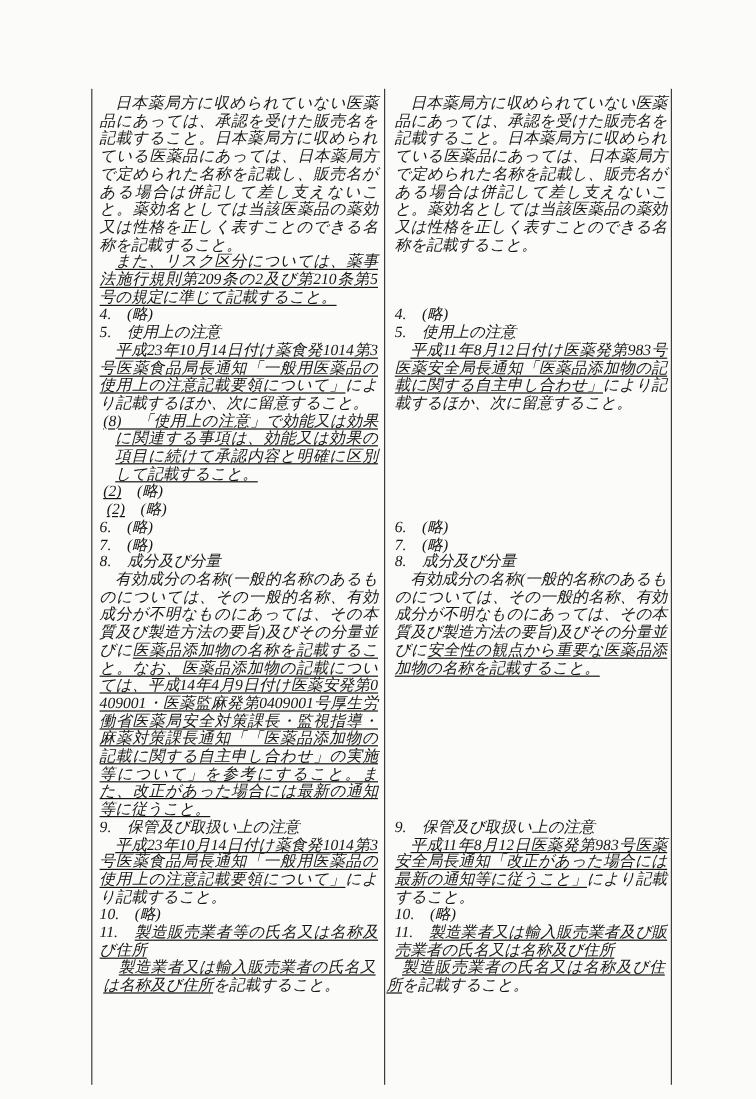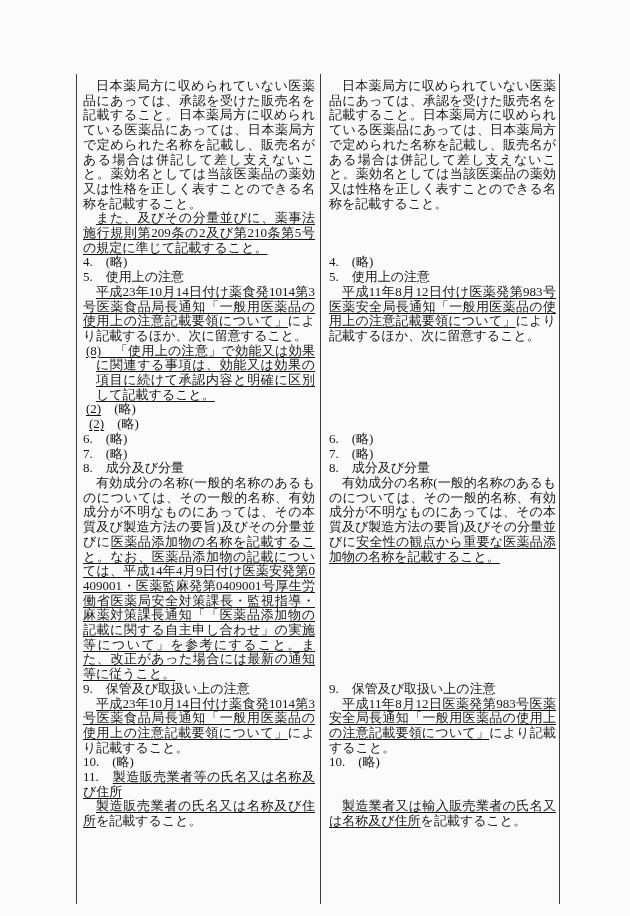--- a/index.html
+++ b/index.html
@@ -15,21 +15,21 @@
     background:var(--page_bg);
     overflow:hidden;
     font-family:"Liberation Serif","DejaVu Serif",serif;
     color:var(--text_color);
   }
   .sheet{position:absolute;left:76px;top:74px;width:484px;height:830px;}
   .vline{position:absolute;top:0;bottom:0;width:1px;background:var(--rule_color);}
   .vl-left{left:0;}
   .vl-mid{left:244px;}
   .vl-right{left:483px;}
-  .rows{position:absolute;left:1px;top:5px;right:1px;}
+  .rows{position:absolute;left:1px;top:5px;right:1px;font-style:italic;}
   .row{display:flex;align-items:flex-start;}
   .cell{
     box-sizing:border-box;
     font-size:13px;line-height:14.7px;
     text-align:justify;
     word-break:break-all;
     overflow-wrap:anywhere;
   }
   .cell.left{width:243px;padding:0 5px 0 6px;}
   .cell.right{width:239px;padding:0 3px 0 9px;}
@@ -55,21 +55,21 @@
         <div class="row">
           <div class="cell left">
             <div class="blk para"><span>日本薬局方に収められていない医薬品にあっては、承認を受けた販売名を記載すること。日本薬局方に収められている医薬品にあっては、日本薬局方で定められた名称を記載し、販売名がある場合は併記して差し支えないこと。薬効名としては当該医薬品の薬効又は性格を正しく表すことのできる名称を記載すること。</span></div>
           </div>
           <div class="cell right">
             <div class="blk para"><span>日本薬局方に収められていない医薬品にあっては、承認を受けた販売名を記載すること。日本薬局方に収められている医薬品にあっては、日本薬局方で定められた名称を記載し、販売名がある場合は併記して差し支えないこと。薬効名としては当該医薬品の薬効又は性格を正しく表すことのできる名称を記載すること。</span></div>
           </div>
         </div>
         <div class="row">
           <div class="cell left">
-            <div class="blk para"><span class="u">また、及びその分量並びに、薬事法施行規則第209条の2及び第210条第5号の規定に準じて記載すること。</span></div>
+            <div class="blk para"><span class="u">また、リスク区分については、薬事法施行規則第209条の2及び第210条第5号の規定に準じて記載すること。</span></div>
           </div>
           <div class="cell right"></div>
         </div>
         <div class="row">
           <div class="cell left">
             <div class="blk num"><span>4.　(略)</span></div>
           </div>
           <div class="cell right">
             <div class="blk num"><span>4.　(略)</span></div>
           </div>
@@ -80,21 +80,21 @@
           </div>
           <div class="cell right">
             <div class="blk num"><span>5.　使用上の注意</span></div>
           </div>
         </div>
         <div class="row">
           <div class="cell left">
             <div class="blk para"><span class="u">平成23年10月14日付け薬食発1014第3号医薬食品局長通知「一般用医薬品の使用上の注意記載要領について」</span><span>により記載するほか、次に留意すること。</span></div>
           </div>
           <div class="cell right">
-            <div class="blk para"><span class="u">平成11年8月12日付け医薬発第983号医薬安全局長通知「一般用医薬品の使用上の注意記載要領について」</span><span>により記載するほか、次に留意すること。</span></div>
+            <div class="blk para"><span class="u">平成11年8月12日付け医薬発第983号医薬安全局長通知「医薬品添加物の記載に関する自主申し合わせ」</span><span>により記載するほか、次に留意すること。</span></div>
           </div>
         </div>
         <div class="row">
           <div class="cell left">
             <div class="blk sub"><span class="u">(8)　「使用上の注意」で効能又は効果に関連する事項は、効能又は効果の項目に続けて承認内容と明確に区別して記載すること。</span></div>
           </div>
           <div class="cell right"></div>
         </div>
         <div class="row">
           <div class="cell left">
@@ -144,39 +144,42 @@
           </div>
           <div class="cell right">
             <div class="blk num"><span>9.　保管及び取扱い上の注意</span></div>
           </div>
         </div>
         <div class="row">
           <div class="cell left">
             <div class="blk para"><span class="u">平成23年10月14日付け薬食発1014第3号医薬食品局長通知「一般用医薬品の使用上の注意記載要領について」</span><span>により記載すること。</span></div>
           </div>
           <div class="cell right">
-            <div class="blk para"><span class="u">平成11年8月12日医薬発第983号医薬安全局長通知「一般用医薬品の使用上の注意記載要領について」</span><span>により記載すること。</span></div>
+            <div class="blk para"><span class="u">平成11年8月12日医薬発第983号医薬安全局長通知「改正があった場合には最新の通知等に従うこと」</span><span>により記載すること。</span></div>
           </div>
         </div>
         <div class="row">
           <div class="cell left">
             <div class="blk num"><span>10.　(略)</span></div>
           </div>
           <div class="cell right">
             <div class="blk num"><span>10.　(略)</span></div>
           </div>
         </div>
         <div class="row">
           <div class="cell left">
             <div class="blk num"><span>11.　</span><span class="u">製造販売業者等の氏名又は名称及び住所</span></div>
           </div>
+          <div class="cell right">
+            <div class="blk num"><span>11.　</span><span class="u">製造業者又は輸入販売業者及び販売業者の氏名又は名称及び住所</span></div>
+          </div>
         </div>
         <div class="row">
+          <div class="cell right">
+            <div class="blk para"><span class="u">製造業者又は輸入販売業者の氏名又は名称及び住所</span><span>を記載すること。</span></div>
+          </div>
           <div class="cell left">
             <div class="blk para"><span class="u">製造販売業者の氏名又は名称及び住所</span><span>を記載すること。</span></div>
-          </div>
-          <div class="cell right">
-            <div class="blk para"><span class="u">製造業者又は輸入販売業者の氏名又は名称及び住所</span><span>を記載すること。</span></div>
           </div>
         </div>
       </div>
   </div>
 </div>
 
 </body></html>

